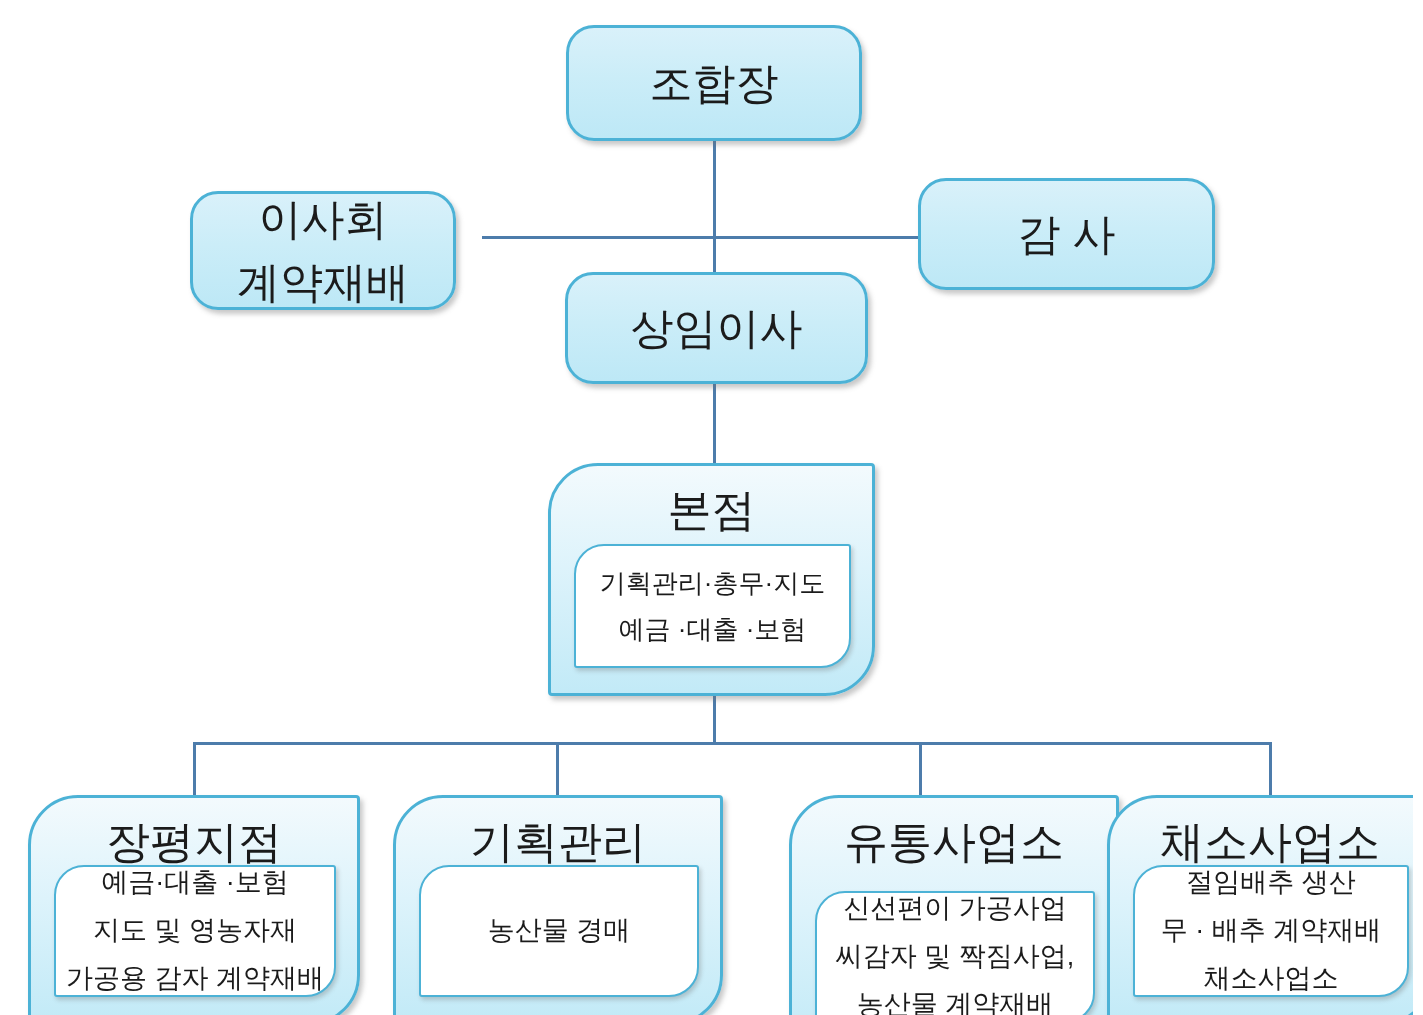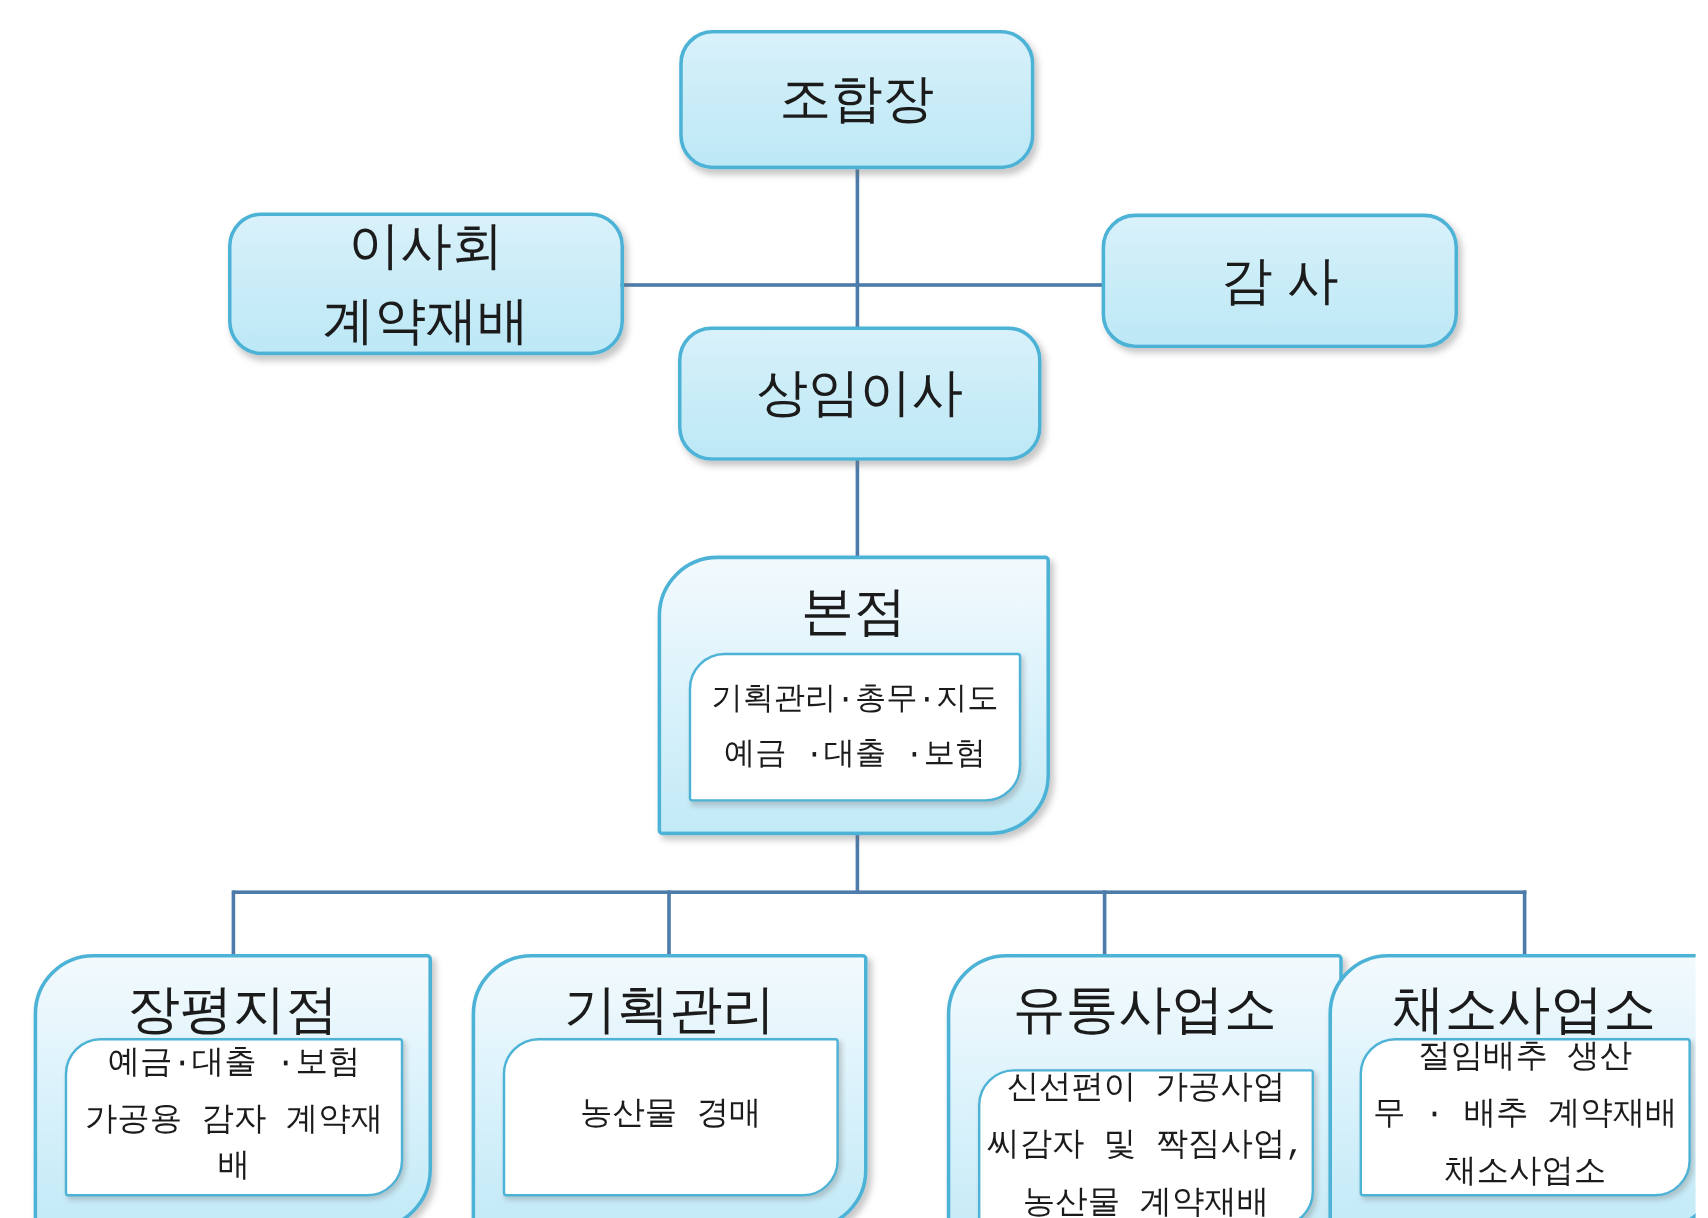--- a/index.html
+++ b/index.html
@@ -46,21 +46,20 @@
     left:18px; right:16px; bottom:20px;
     background:#ffffff;
     border:2.5px solid #4cb2d6;
     border-radius:30px 3px 30px 3px;
     box-shadow:2px 3px 4px rgba(110,110,110,0.32);
     display:flex; flex-direction:column;
     align-items:center; justify-content:center;
     text-align:center;
     font-size:27px;
     line-height:1.4;
-    font-family:Liberation Mono, monospace;
   }
   .head-office .inner-panel { height:124px; font-size:26px; }
   .branch .inner-panel { height:132px; }
 
   
   .conn { position:absolute; background:#4d7cab; }
   .conn.v { width:3px; }
   .conn.h { height:3px; }
 </style>
 </head>
@@ -75,21 +74,21 @@
   <div class="conn h" style="left:174px; top:722px; width:1078px;"></div>
   <div class="conn v" style="left:173px; top:722px; height:55px;"></div>
   <div class="conn v" style="left:536px; top:722px; height:55px;"></div>
   <div class="conn v" style="left:899px; top:722px; height:55px;"></div>
   <div class="conn v" style="left:1249px; top:722px; height:55px;"></div>
 
   <div class="round-box" style="left:546px; top:5px; width:296px; height:116px;">
     <div>조합장</div>
   </div>
 
-  <div class="round-box" style="left:170px; top:157px; width:330px; height:119px;">
+  <div class="round-box" style="left:170px; top:171px; width:266px; height:119px;">
     <div>이사회</div>
     <div>계약재배</div>
   </div>
 
   <div class="round-box" style="left:898px; top:158px; width:297px; height:112px;">
     <div>감 사</div>
   </div>
 
   <div class="round-box" style="left:545px; top:252px; width:303px; height:112px;">
     <div>상임이사</div>
@@ -100,20 +99,21 @@
     <div class="inner-panel">
       <div>기획관리·총무·지도</div>
       <div>예금 ·대출 ·보험</div>
     </div>
   </div>
 
   <div class="fold-box branch" style="left:8px; top:775px; width:332px; height:230px;">
     <div class="fold-title">장평지점</div>
     <div class="inner-panel">
       <div>예금·대출 ·보험</div>
+      <div>지도 및 영농자재</div>
       <div>가공용 감자 계약재배</div>
     </div>
   </div>
 
   <div class="fold-box branch" style="left:373px; top:775px; width:330px; height:230px;">
     <div class="fold-title">기획관리</div>
     <div class="inner-panel">
       <div>농산물 경매</div>
     </div>
   </div>

